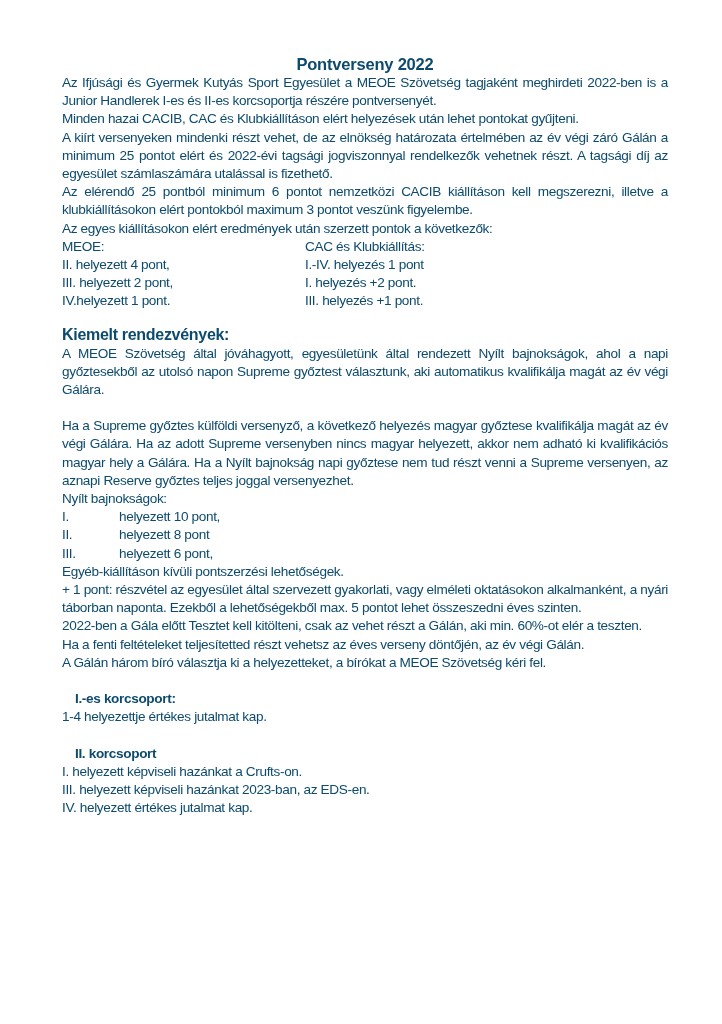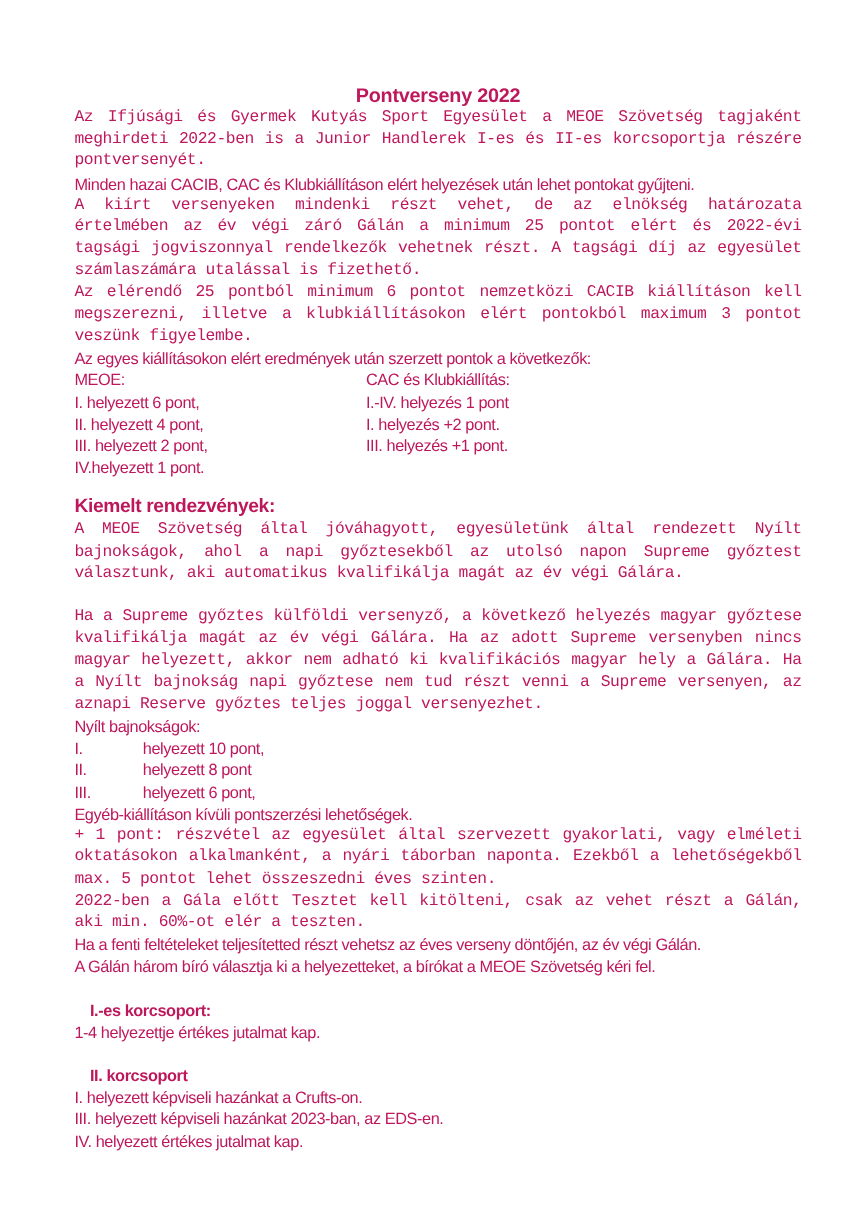--- a/index.html
+++ b/index.html
@@ -1,25 +1,25 @@
 <!DOCTYPE html>
 <html><head>
   <meta charset="utf-8">
   <style>
     html, body { margin: 0; padding: 0; background: #ffffff; }
     body { width: 722px; height: 1024px; position: relative; overflow: hidden; }
     .page {
-      position: absolute; left: 62px; top: 70px; width: 606px;
+      position: absolute; left: 62px; top: 54px; width: 606px;
       font-family: "Liberation Sans", sans-serif;
-      color: #be185d; font-size: 13.6px; line-height: 18.2px;
+      color: #0c4a6e; font-size: 13.6px; line-height: 18.2px;
       letter-spacing: -0.35px;
     }
     .title { text-align: center; font-weight: bold; font-size: 16.5px; line-height: 20px; margin: 0 0 0 0; letter-spacing: -0.2px; }
     p { margin: 0; }
-    .just { text-align: justify; text-align-last: left; font-family: Liberation Mono, monospace; }
+    .just { text-align: justify; text-align-last: left; }
     .cols { display: flex; }
     .col1 { width: 243px; }
     .col2 { flex: 1; }
     .h2 { font-weight: bold; font-size: 16px; line-height: 20px; margin-top: 14px; letter-spacing: -0.3px; }
     .h3 { font-weight: bold; margin-top: 0; margin-left: 13px; }
     .gap { height: 18px; }
     .rank { display: flex; }
     .rank .rn { width: 57px; }
   </style>
 </head>
@@ -30,21 +30,20 @@
 
   <p class="just">Az Ifjúsági és Gyermek Kutyás Sport Egyesület a MEOE Szövetség tagjaként meghirdeti 2022-ben is a Junior Handlerek I-es és II-es korcsoportja részére pontversenyét.</p>
   <p>Minden hazai CACIB, CAC és Klubkiállításon elért helyezések után lehet pontokat gyűjteni.</p>
   <p class="just">A kiírt versenyeken mindenki részt vehet, de az elnökség határozata értelmében az év végi záró Gálán a minimum 25 pontot elért és 2022-évi tagsági jogviszonnyal rendelkezők vehetnek részt. A tagsági díj az egyesület számlaszámára utalással is fizethető.</p>
   <p class="just">Az elérendő 25 pontból minimum 6 pontot nemzetközi CACIB kiállításon kell megszerezni, illetve a klubkiállításokon elért pontokból maximum 3 pontot veszünk figyelembe.</p>
   <p>Az egyes kiállításokon elért eredmények után szerzett pontok a következők:</p>
 
   <div class="cols">
     <div class="col1">
       <p>MEOE:</p>
-      <p>I. helyezett 6 pont,</p>
       <p>II. helyezett 4 pont,</p>
       <p>III. helyezett 2 pont,</p>
       <p>IV.helyezett 1 pont.</p>
     </div>
     <div class="col2">
       <p>CAC és Klubkiállítás:</p>
       <p>I.-IV. helyezés 1 pont</p>
       <p>I. helyezés +2 pont.</p>
       <p>III. helyezés +1 pont.</p>
     </div>

